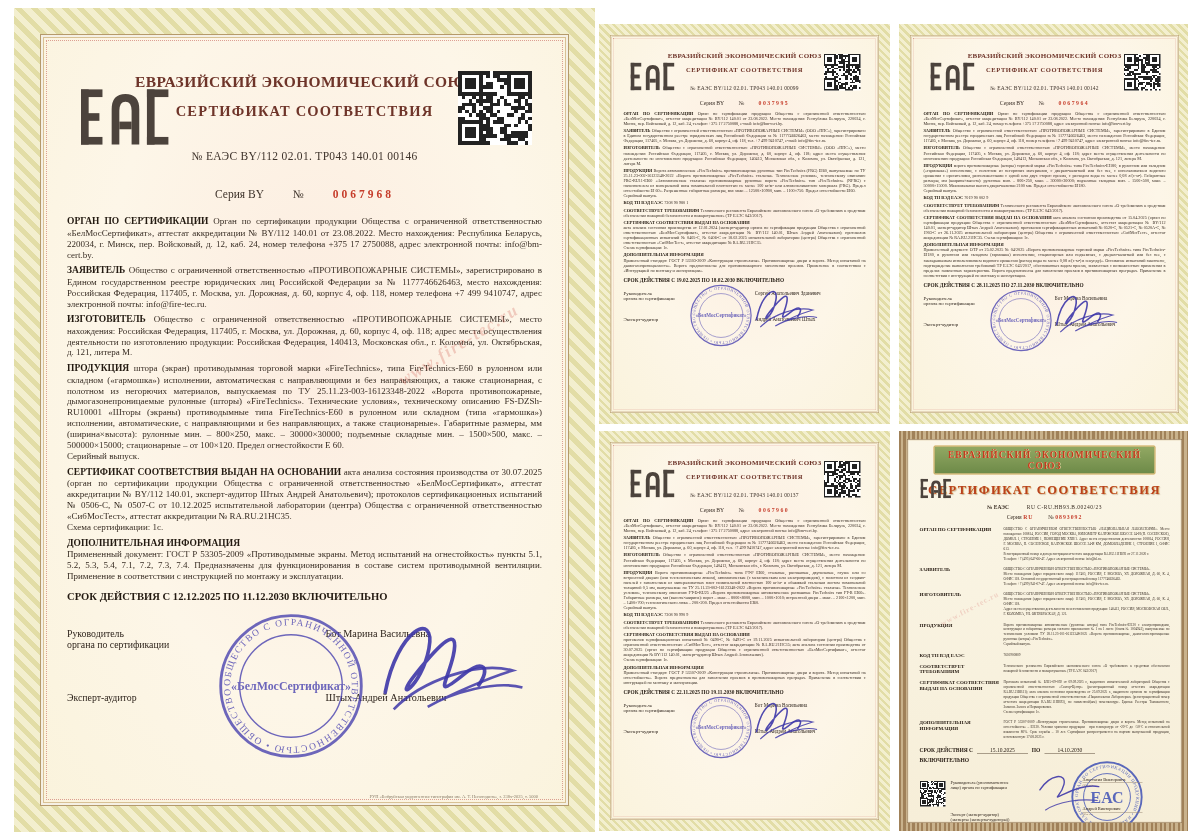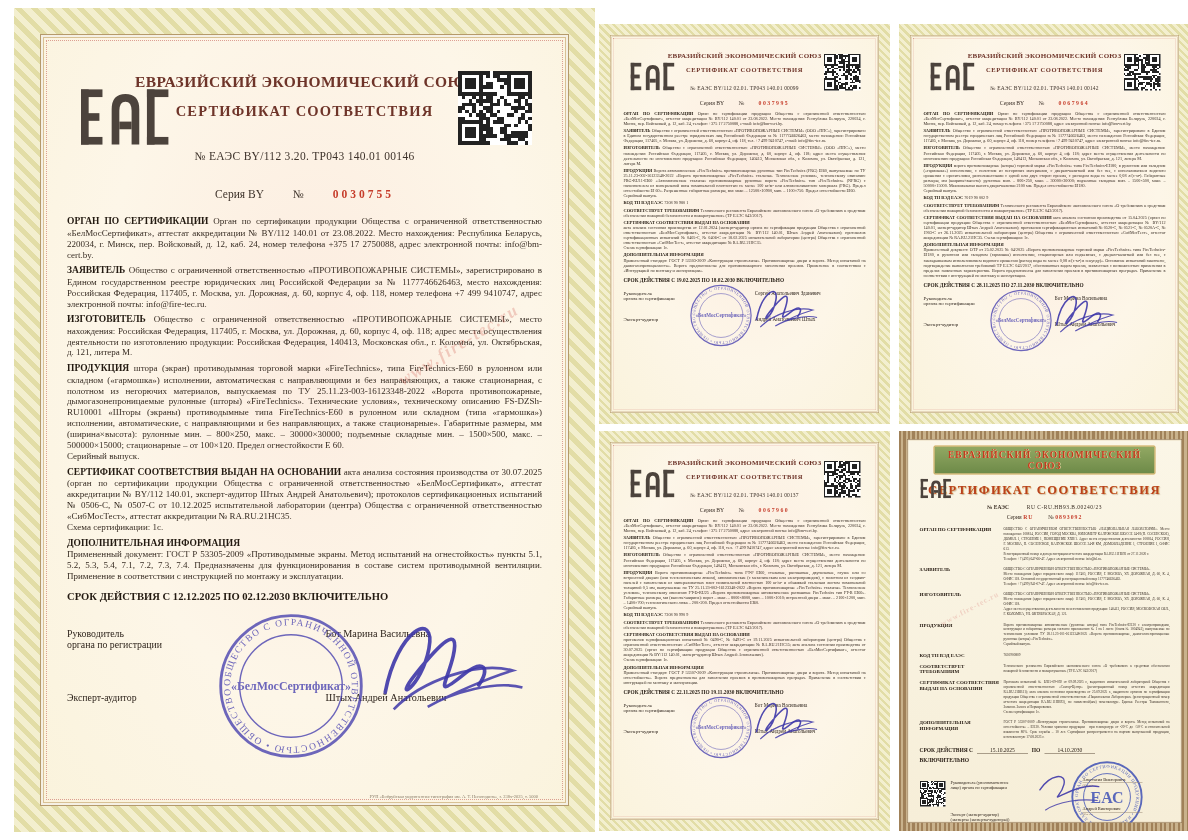--- a/index.html
+++ b/index.html
@@ -272,25 +272,25 @@
               <rect x="18" y="19" width="1" height="1" fill="#222"></rect>
               <rect x="7" y="20" width="1" height="1" fill="#222"></rect>
               <rect x="8" y="20" width="1" height="1" fill="#222"></rect>
               <rect x="14" y="20" width="1" height="1" fill="#222"></rect>
               <rect x="15" y="20" width="1" height="1" fill="#222"></rect>
               <rect x="16" y="20" width="1" height="1" fill="#222"></rect>
               <rect x="19" y="20" width="1" height="1" fill="#222"></rect>
             </svg></div>
         <div class="u-head">ЕВРАЗИЙСКИЙ ЭКОНОМИЧЕСКИЙ СОЮЗ</div>
         <div class="c-title">СЕРТИФИКАТ СООТВЕТСТВИЯ</div>
-        <div class="numline">№ ЕАЭС BY/112 3.20. ТР043 140.01 00146</div>
+        <div class="numline">№ ЕАЭС BY/112 02.01. ТР043 140.01 00146</div>
         <div class="series">
           <span>Серия BY</span><span class="gap"></span>
           <span>№</span><span class="gap"></span>
-          <span class="red">0030755</span>
+          <span class="red">0067968</span>
         </div>
       </div>
 
       <div>
 
           <p class="sec"><b>ОРГАН ПО СЕРТИФИКАЦИИ</b> <span>Орган по сертификации продукции Общества с ограниченной ответственностью «БелМосСертификат», аттестат аккредитации № BY/112 140.01 от 23.08.2022. Место нахождения: Республика Беларусь, 220034, г. Минск, пер. Войсковый, д. 12, каб. 24, номер телефона +375 17 2750088, адрес электронной почты: info@bm-cert.by.</span></p>
 
           <p class="sec"><b>ЗАЯВИТЕЛЬ</b> <span>Общество с ограниченной ответственностью «ПРОТИВОПОЖАРНЫЕ СИСТЕМЫ», зарегистрировано в Едином государственном реестре юридических лиц Российской Федерации за № 1177746626463, место нахождения: Российская Федерация, 117405, г. Москва, ул. Дорожная, д. 60, корпус 4, оф. 118, номер телефона +7 499 9410747, адрес электронной почты: info@fire-tec.ru.</span></p>
 
           <p class="sec"><b>ИЗГОТОВИТЕЛЬ</b> <span>Общество с ограниченной ответственностью «ПРОТИВОПОЖАРНЫЕ СИСТЕМЫ», место нахождения: Российская Федерация, 117405, г. Москва, ул. Дорожная, д. 60, корпус 4, оф. 118; адрес места осуществления деятельности по изготовлению продукции: Российская Федерация, 140413, Московская обл., г. Коломна, ул. Октябрьская, д. 121, литера М.</span></p>
@@ -300,26 +300,26 @@
 
 
 
           <p class="sec"><b>СЕРТИФИКАТ СООТВЕТСТВИЯ ВЫДАН НА ОСНОВАНИИ</b> <span>акта анализа состояния производства от 30.07.2025 (орган по сертификации продукции Общества с ограниченной ответственностью «БелМосСертификат», аттестат аккредитации № BY/112 140.01, эксперт-аудитор Штых Андрей Анатольевич); протоколов сертификационных испытаний № 0506-С, № 0507-С от 10.12.2025 испытательной лаборатории (центра) Общества с ограниченной ответственностью «СибМосТест», аттестат аккредитации № RA.RU.21НС35.
 Схема сертификации: 1с.</span></p>
 
           <p class="sec"><b>ДОПОЛНИТЕЛЬНАЯ ИНФОРМАЦИЯ</b> <span>
 Примененный документ: ГОСТ Р 53305-2009 «Противодымные экраны. Метод испытаний на огнестойкость» пункты 5.1, 5.2, 5.3, 5.4, 7.1, 7.2, 7.3, 7.4. Предназначены для функционирования в составе систем противодымной вентиляции. Применение в соответствии с инструкцией по монтажу и эксплуатации.</span></p>
         </div>
 
-      <div class="validity">СРОК ДЕЙСТВИЯ С 12.12.2025 ПО 02.12.2030 ВКЛЮЧИТЕЛЬНО</div>
+      <div class="validity">СРОК ДЕЙСТВИЯ С 12.12.2025 ПО 11.12.2030 ВКЛЮЧИТЕЛЬНО</div>
 
       <div class="sigs">
         <div class="sig-row">
           <div class="sig-role">Руководитель
-органа по регистрации</div>
+органа по сертификации</div>
           <div class="sig-name">Бот Марина Васильевна</div>
         </div>
         <div class="sig-row">
           <div class="sig-role">Эксперт-аудитор</div>
           <div class="sig-name">Штых Андрей Анатольевич</div>
         </div>
         <svg class="stamp" viewBox="0 0 160 160">
           <defs>
               <path id="rp1" d="M80,80 m-64,0 a64,64 0 1,1 128,0 a64,64 0 1,1 -128,0"></path>
             </defs>

